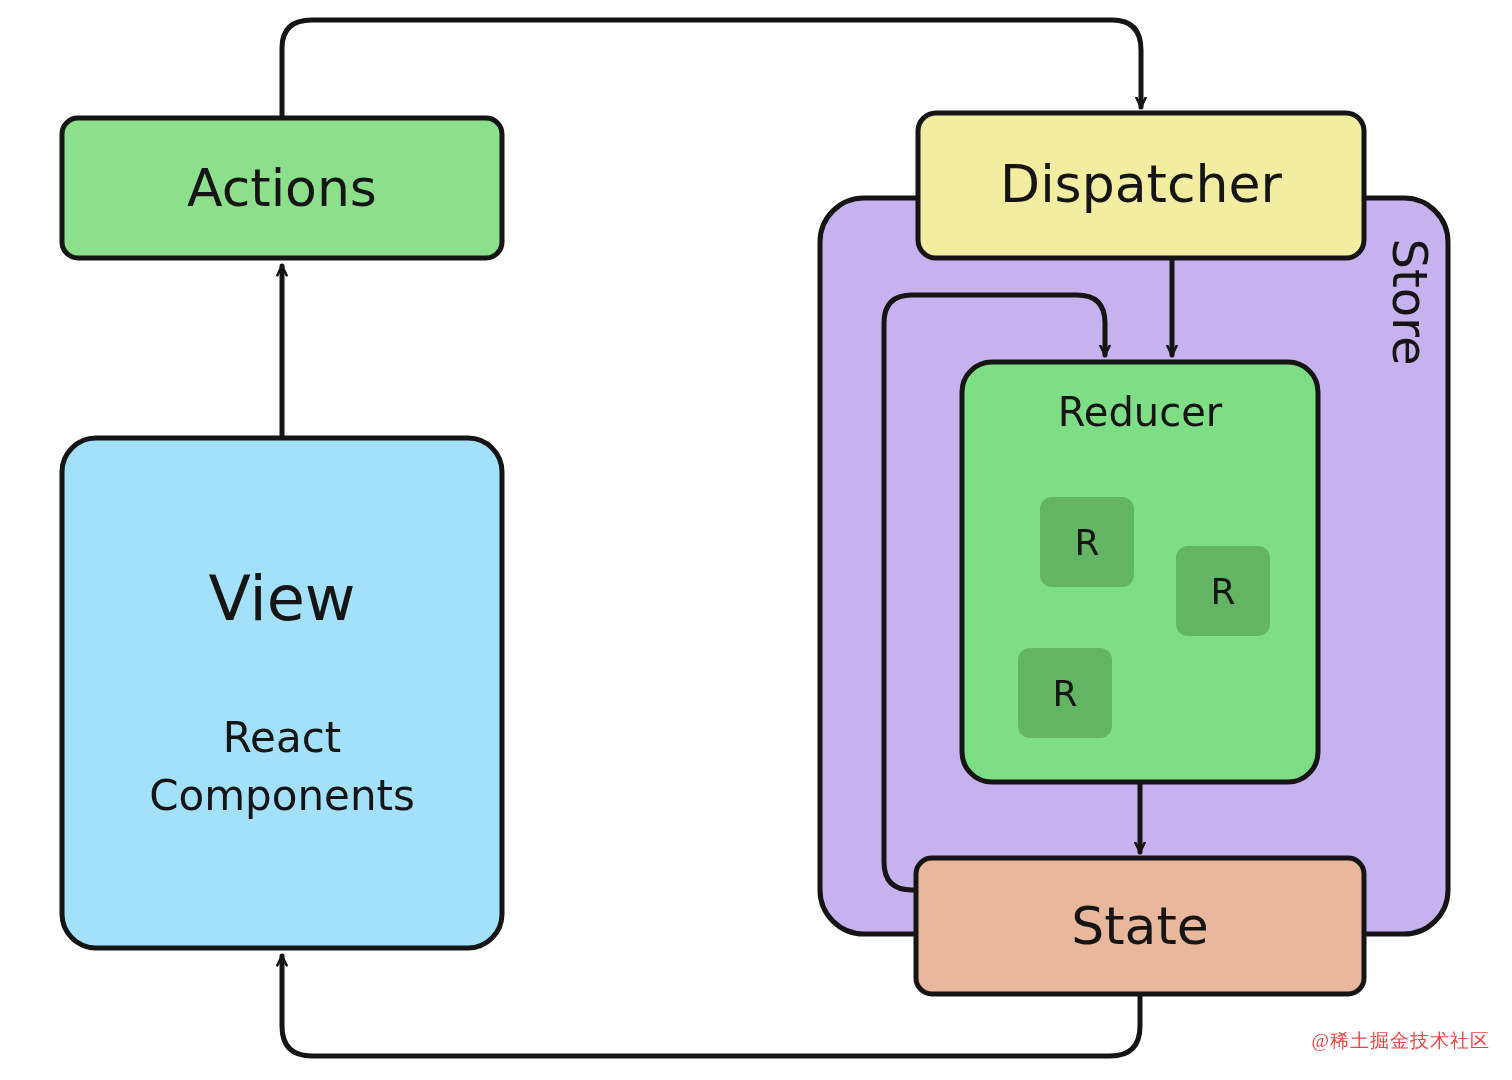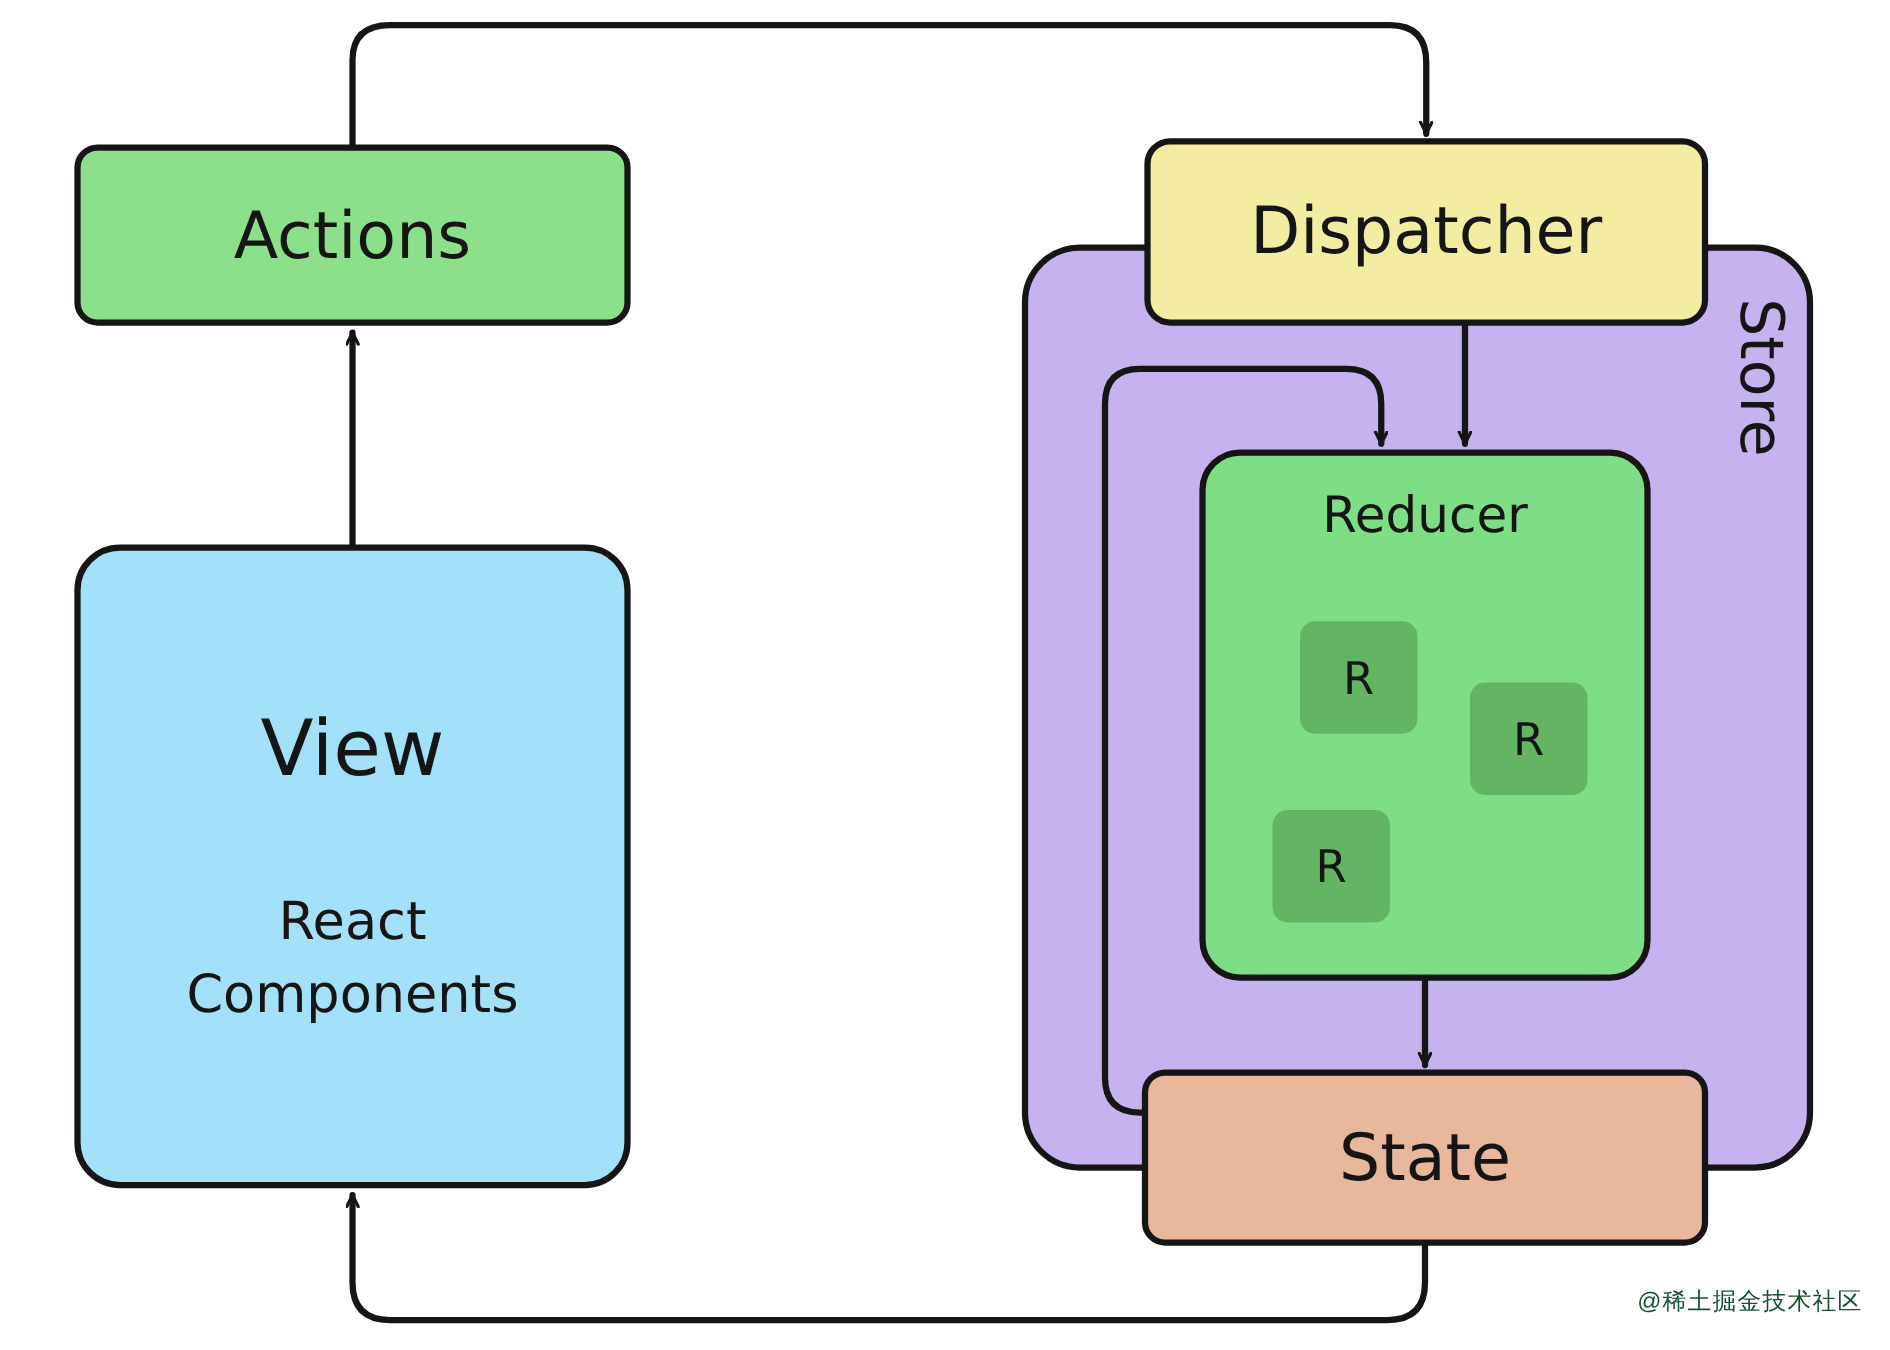--- a/index.html
+++ b/index.html
@@ -28,23 +28,23 @@
     font-family: "DejaVu Sans", sans-serif;
     font-weight: 400;
     fill: #151515;
     text-anchor: middle;
     dominant-baseline: middle;
   }
   .watermark-text {
     position: absolute;
     right: 22px;
     bottom: 26px;
-    font-family: Liberation Sans, sans-serif;
+    font-family: Liberation Serif, serif;
     font-size: 19px;
-    color: #14532d;
+    color: #ef4444;
     letter-spacing: 1px;
     user-select: none;
     white-space: nowrap;
   }
 </style>
 </head>
 <body>
 
 <div id="canvas">
 

